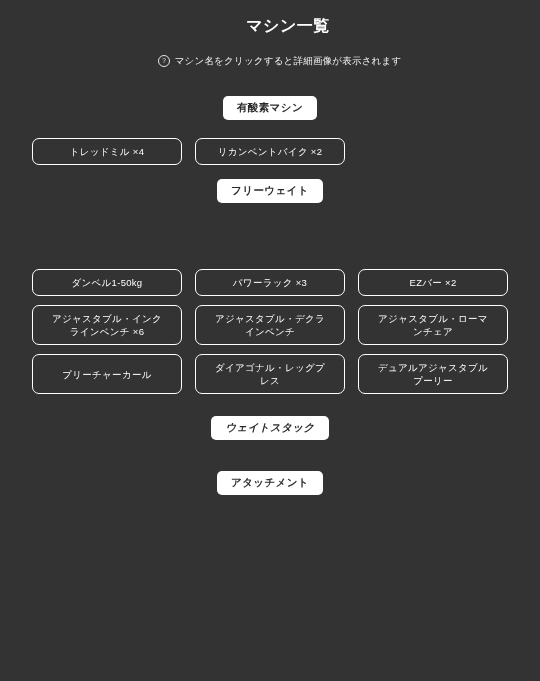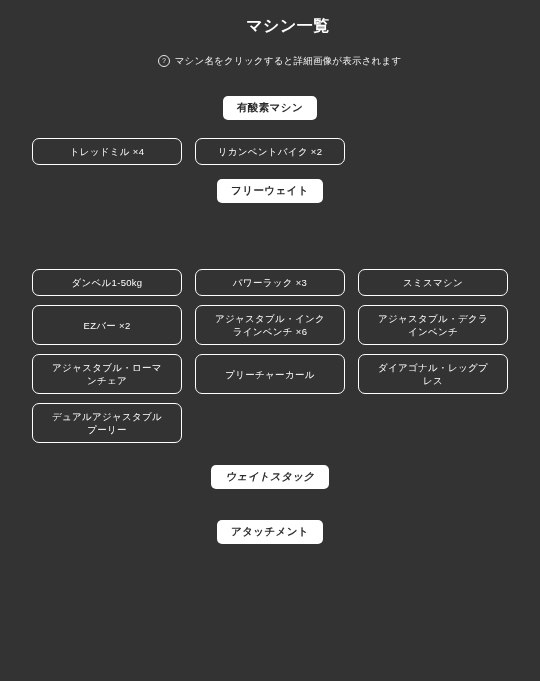--- a/index.html
+++ b/index.html
@@ -139,21 +139,20 @@
         <div class="chip-grid">
           <div class="chip">トレッドミル ×4</div>
           <div class="chip">リカンベントバイク ×2</div>
         </div>
       </div>
       <div class="section sec-free">
         <div class="section-header">フリーウェイト</div>
         <div class="chip-grid">
           <div class="chip">ダンベル1-50kg</div>
           <div class="chip">パワーラック ×3</div>
-          <div class="chip">スミスマシン</div>
           <div class="chip">EZバー ×2</div>
           <div class="chip">アジャスタブル・インクラインベンチ ×6</div>
           <div class="chip">アジャスタブル・デクラインベンチ</div>
           <div class="chip">アジャスタブル・ローマンチェア</div>
           <div class="chip">プリーチャーカール</div>
           <div class="chip">ダイアゴナル・レッグプレス</div>
           <div class="chip">デュアルアジャスタブルプーリー</div>
         </div>
       </div>
       <div class="section sec-stack">

